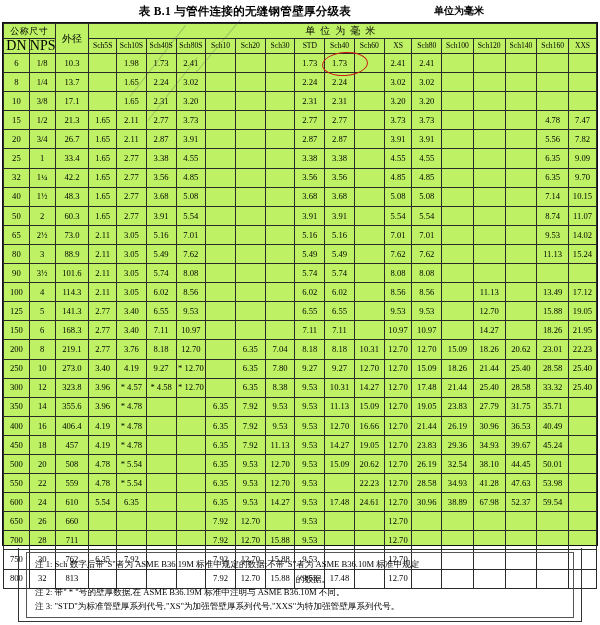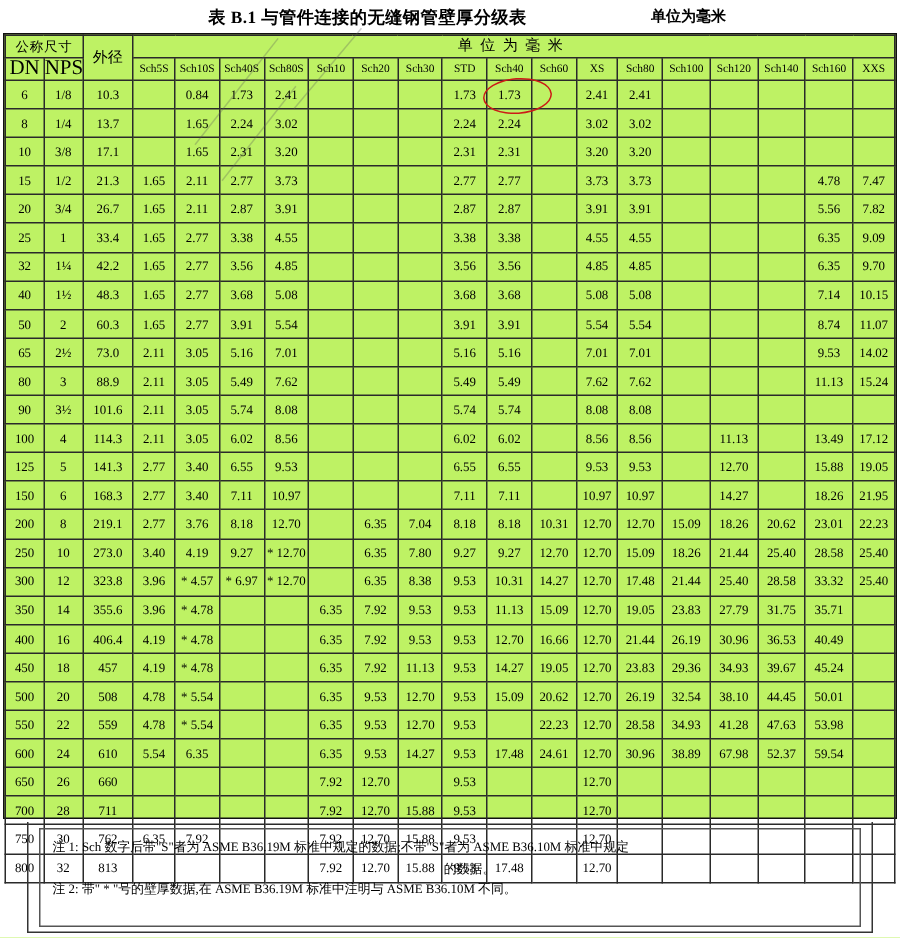--- a/index.html
+++ b/index.html
@@ -165,21 +165,21 @@
             <th class="hdr-sch">Sch160</th>
             <th class="hdr-sch">XXS</th>
           </tr>
       </thead>
       <tbody id="table-body">
           <tr>
             <td class="dn">6</td>
             <td class="nps">1/8</td>
             <td>10.3</td>
             <td></td>
-            <td>0.84</td>
+            <td>1.98</td>
             <td>1.73</td>
             <td>2.41</td>
             <td></td>
             <td></td>
             <td></td>
             <td>1.73</td>
             <td>1.73</td>
             <td></td>
             <td>2.41</td>
             <td>2.41</td>
@@ -540,21 +540,21 @@
             <td>25.40</td>
             <td>28.58</td>
             <td>25.40</td>
           </tr>
           <tr>
             <td class="dn">300</td>
             <td class="nps">12</td>
             <td>323.8</td>
             <td>3.96</td>
             <td>* 4.57</td>
-            <td>* 6.97</td>
+            <td>* 4.58</td>
             <td>* 12.70</td>
             <td></td>
             <td>6.35</td>
             <td>8.38</td>
             <td>9.53</td>
             <td>10.31</td>
             <td>14.27</td>
             <td>12.70</td>
             <td>17.48</td>
             <td>21.44</td>
@@ -791,15 +791,16 @@
 
   <div class="artifact diag" style="left:130px;top:96px;width:90px;transform:rotate(-52deg);"></div>
   <div class="artifact diag" style="left:148px;top:120px;width:80px;transform:rotate(-52deg);"></div>
   <div class="artifact diag" style="left:196px;top:72px;width:70px;transform:rotate(-50deg);"></div>
 
   <div class="notes-outer"></div>
   <div class="notes" id="notes-block">
       <span class="note"><span class="lbl">注 1:</span> <span>Sch 数字后带"S"者为 ASME B36.19M 标准中规定的数据;不带"S"者为 ASME B36.10M 标准中规定</span></span>
       <span class="note-indent">的数据。</span>
       <span class="note"><span class="lbl">注 2:</span> <span>带" * "号的壁厚数据,在 ASME B36.19M 标准中注明与 ASME B36.10M 不同。</span></span>
+      <span class="note"><span class="lbl">注 3:</span> <span>"STD"为标准管壁厚系列代号,"XS"为加强管壁厚系列代号,"XXS"为特加强管壁厚系列代号。</span></span>
     </div>
 
 </div>
 
 </body></html>

